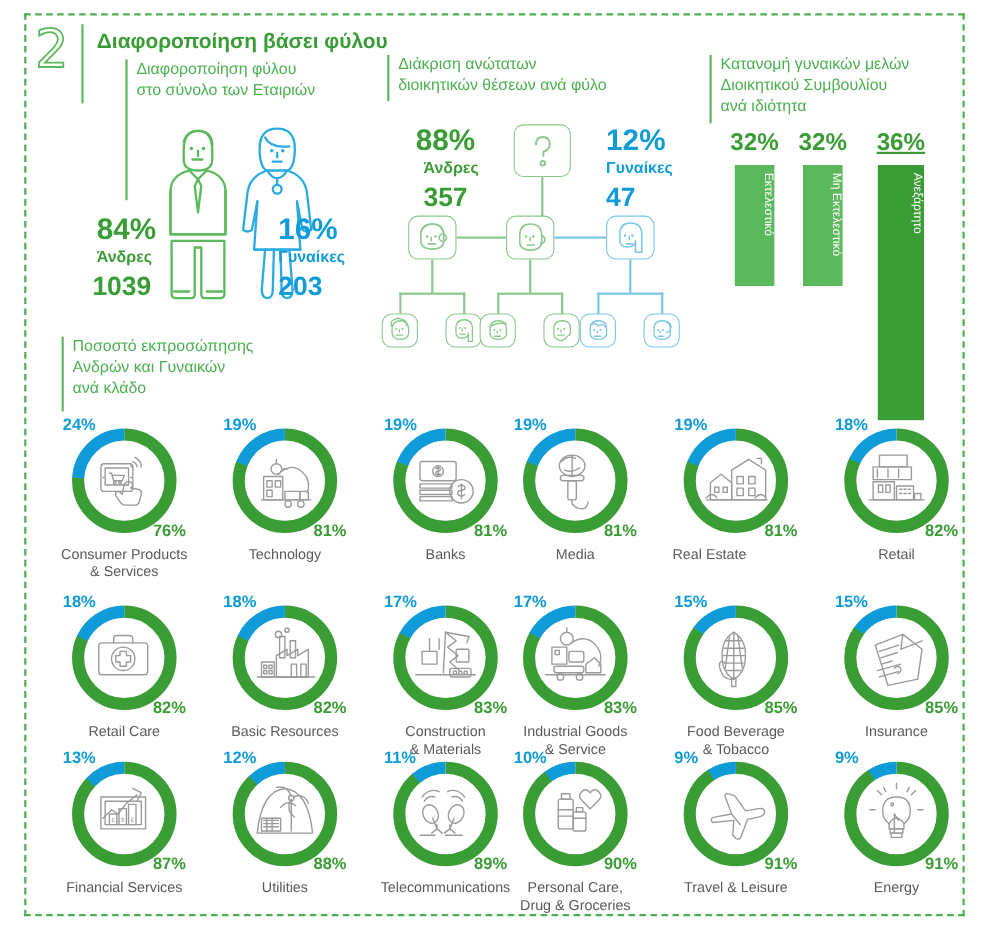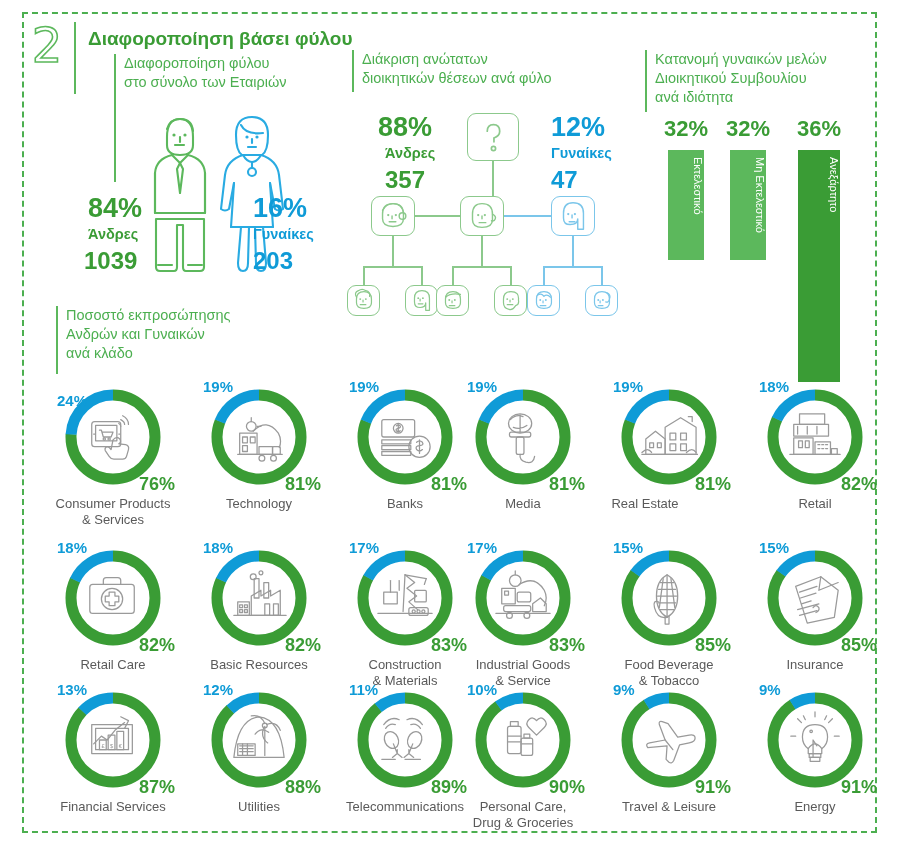--- a/index.html
+++ b/index.html
@@ -65,21 +65,21 @@
   .donut svg{display:block;}
   .donut .icon{
     position:absolute;left:22px;top:22px;width:60px;height:60px;
     display:flex;align-items:center;justify-content:center;
   }
   .d-blue{
     position:absolute;font-size:15px;font-weight:bold;color:#0f9bd7;
     white-space:nowrap;
   }
   .d-green{
-    position:absolute;font-size:18px;font-weight:bold;color:#3a9c35;
+    position:absolute;font-size:15px;font-weight:bold;color:#3a9c35;
     white-space:nowrap;
   }
   .d-name{
     position:absolute;font-size:13px;color:#5a5a5a;line-height:16px;
     text-align:center;width:150px;
   }
 
   
   .node{
     position:absolute;border:1.4px solid #8cc98c;border-radius:9px;
@@ -275,21 +275,21 @@
 
 <div id="bars">
     <div class="bar-pct" style="left: 657px; top: 116px;">32%</div>
     <div class="bar" style="left: 668px; top: 150px; width: 36px; height: 110px; background: rgb(92, 184, 92);">
       <div class="bar-vlabel">Εκτελεστικό</div>
     </div>
     <div class="bar-pct" style="left: 719px; top: 116px;">32%</div>
     <div class="bar" style="left: 730px; top: 150px; width: 36px; height: 110px; background: rgb(92, 184, 92);">
       <div class="bar-vlabel">Μη Εκτελεστικό</div>
     </div>
-    <div class="bar-pct" style="left: 790px; top: 116px;">36%</div>
+    <div class="bar-pct" style="left: 790px; top: 116px; text-decoration: underline;">36%</div>
     <div class="bar" style="left: 798px; top: 150px; width: 42px; height: 232px; background: rgb(58, 156, 53);">
       <div class="bar-vlabel">Ανεξάρτητο</div>
     </div>
   </div>
 
 <div class="abs sub-rule" style="left:56px;top:306px;height:68px;"></div>
 <div class="abs sub-title" style="left:66px;top:306px;">Ποσοστό εκπροσώπησης</div>
 <div class="abs sub-title" style="left:66px;top:325px;">Ανδρών και Γυναικών</div>
 <div class="abs sub-title" style="left:66px;top:344px;">ανά κλάδο</div>
 
@@ -305,21 +305,21 @@
           <rect x="12" y="18" width="22" height="16"></rect>
           <path d="M10 27 h1 M36 27 h1"></path>
           <path d="M16 23 h2 l2 7 h8 l2 -5 h-11"></path>
           <circle cx="21" cy="32" r="1.2"></circle>
           <circle cx="26" cy="32" r="1.2"></circle>
           <path d="M40 8 q6 3 6 9 M38 12 q4 2 4 5 M36 16 q2 1 2 3"></path>
           <path d="M30 33 q4 -4 7 -1 q2 3 -1 5 l7 1 q4 1 3 5 l-2 7 q-1 3 -4 3 h-9 q-3 0 -5 -3 l-4 -6 q-1 -3 2 -4 q2 0 4 3z"></path>
         </svg>
       </div>
     </div>
-    <div class="d-blue" style="left: 57px; top: 392px;">24%</div>
+    <div class="d-blue" style="left: 57px; top: 378px;">24%</div>
     <div class="d-green" style="left: 139px; top: 474px;">76%</div>
     <div class="d-name" style="left: 38px; top: 496px;">Consumer Products<br>&amp; Services</div>
     <div class="donut" style="left: 207px; top: 385px;">
       <svg width="104" height="104" viewBox="0 0 104 104">
         <circle cx="52" cy="52" r="42" fill="none" stroke="#3a9c35" stroke-width="11" stroke-dasharray="213.75396415024954 50.13981875129309" transform="rotate(-90 52 52)"></circle>
         <circle cx="52" cy="52" r="42" fill="none" stroke="#0f9bd7" stroke-width="11" stroke-dasharray="50.1398187512931 213.75396415024954" transform="rotate(-90 52 52) scale(1,-1) translate(0,-104)"></circle>
       </svg>
       <div class="icon">
         <svg viewBox="0 0 60 60" width="58" height="58" fill="none" stroke="#9a9a9a" stroke-width="1.3" stroke-linecap="round" stroke-linejoin="round">
           <rect x="10" y="26" width="18" height="22"></rect>

